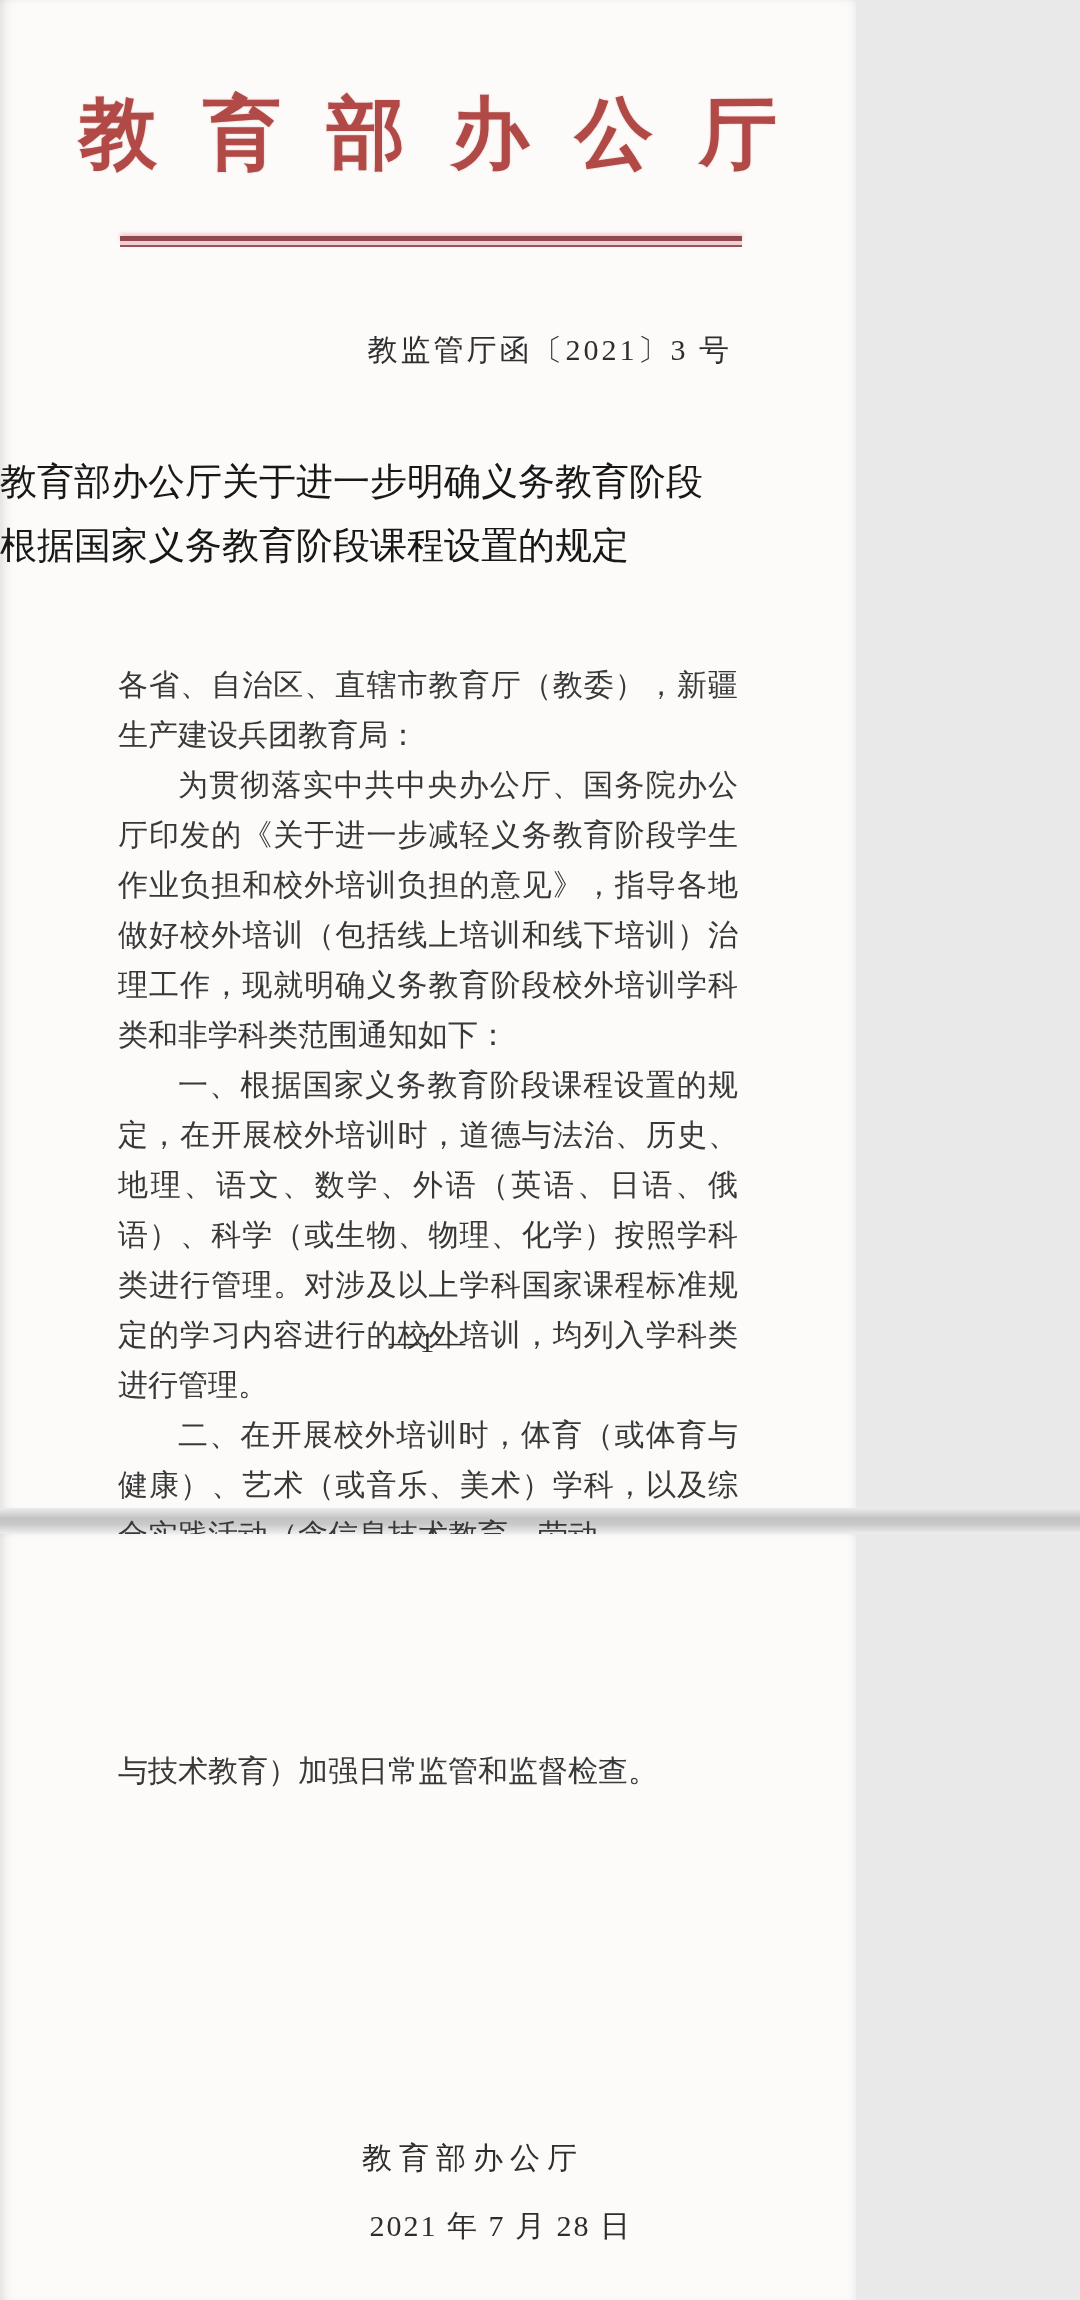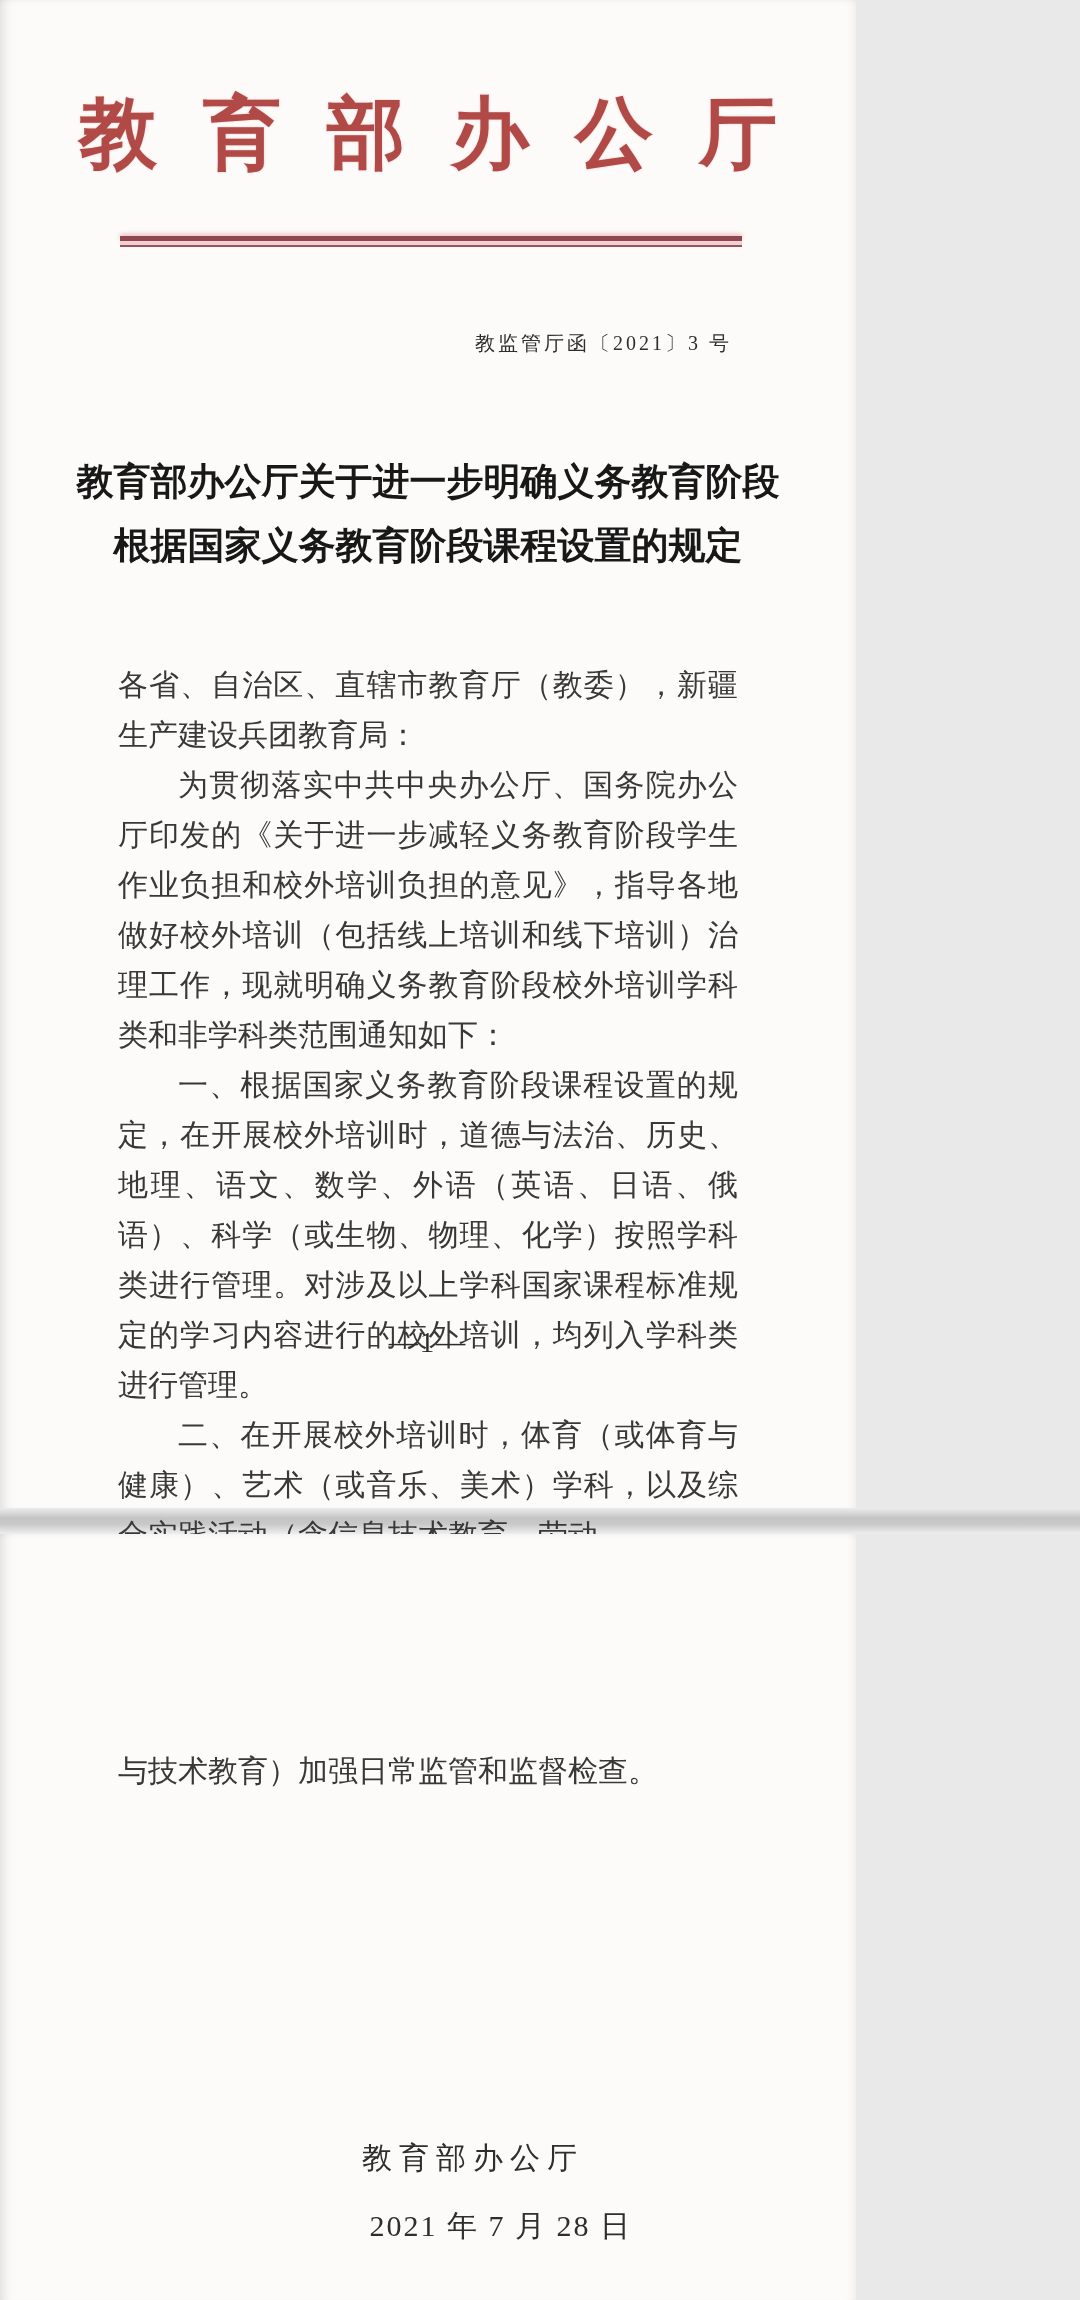--- a/index.html
+++ b/index.html
@@ -55,32 +55,31 @@
     right: 114px;
   }
   .rule-thick { height: 5px; background: #8e484e; box-shadow: 0 -2px 4px rgba(226,136,142,0.55); }
   .rule-gap   { height: 4px; background: #f2cfd2; }
   .rule-thin  { height: 2px; background: #95565b; }
 
   .doc-number {
     position: absolute;
     top: 330px;
     right: 124px;
-    font-size: 20px;
+    font-size: 30px;
     color: #2e2e2e;
     letter-spacing: 3px;
   }
   .notice-title {
     position: absolute;
     top: 450px;
     left: 0;
     width: 100%;
-    text-align: center;
     font-size: 37px;
-    font-weight: bold;
+    font-weight: normal;
     line-height: 64px;
     color: #181818;
   }
   .body-text {
     position: absolute;
     left: 118px;
     right: 118px;
     font-size: 30px;
     line-height: 50px;
     color: #383838;

